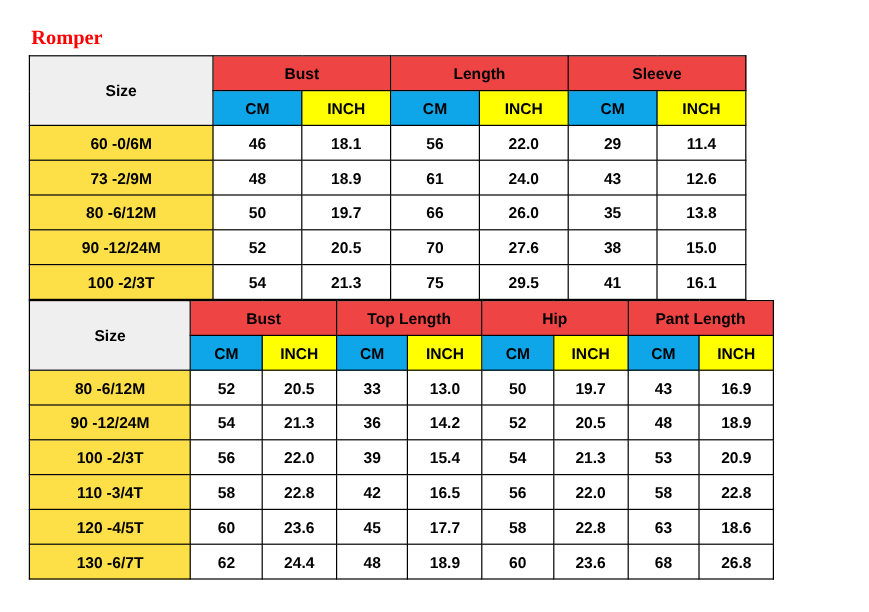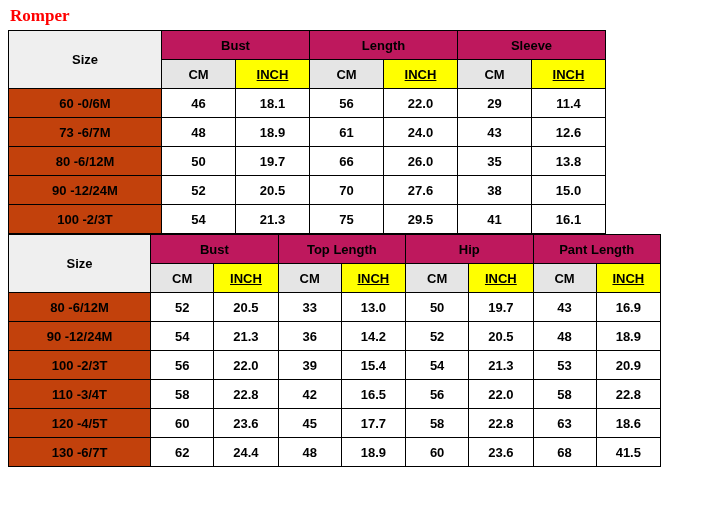--- a/index.html
+++ b/index.html
@@ -11,21 +11,21 @@
     width: 724px;
     height: 510px;
     font-family: "Liberation Sans", sans-serif;
     color: #000000;
     overflow: hidden;
   }
   .page {
     position: relative;
     width: 661px;
     height: 510px;
-    padding: 0;
+    padding: 16px;
     box-sizing: border-box;
   }
   .section {
     margin: 0;
   }
   .section-title {
     color: #ff0000;
     font-weight: bold;
     font-size: 17px;
     font-family: "Liberation Serif", serif;
@@ -49,38 +49,37 @@
     border: 1px solid #000000;
     text-align: center;
     vertical-align: middle;
     font-size: 13px;
     font-weight: bold;
     font-family: "Liberation Sans", sans-serif;
     padding: 0;
     height: 28px;
   }
   .hdr-group {
-    background: #be185d;
+    background: #ef4444;
     font-size: 14px;
   }
   .size-head {
     background: #efefef;
     font-size: 14px;
   }
   .size-cell {
-    background: #c2410c;
+    background: #fde047;
   }
   .unit-cm {
-    background: #e5e5e5;
+    background: #0ea5e9;
     font-size: 13px;
   }
   .unit-inch {
     background: #ffff00;
     font-size: 13px;
-    text-decoration: underline;
   }
   .val {
     background: #ffffff;
   }
   
   .t1 .c-size { width: 152px; }
   .t1 .c-num  { width: 73px; }
   
   .t2 .c-size { width: 152px; }
   .t2 .c-num  { width: 67px; }
@@ -113,21 +112,21 @@
         <tr>
           <td class="size-cell">60 -0/6M</td>
           <td class="val">46</td>
           <td class="val">18.1</td>
           <td class="val">56</td>
           <td class="val">22.0</td>
           <td class="val">29</td>
           <td class="val">11.4</td>
         </tr>
         <tr>
-          <td class="size-cell">73 -6/7M</td>
+          <td class="size-cell">73 -2/9M</td>
           <td class="val">48</td>
           <td class="val">18.9</td>
           <td class="val">61</td>
           <td class="val">24.0</td>
           <td class="val">43</td>
           <td class="val">12.6</td>
         </tr>
         <tr>
           <td class="size-cell">80 -6/12M</td>
           <td class="val">50</td>
@@ -238,19 +237,19 @@
         </tr>
         <tr>
           <td class="size-cell">130 -6/7T</td>
           <td class="val">62</td>
           <td class="val">24.4</td>
           <td class="val">48</td>
           <td class="val">18.9</td>
           <td class="val">60</td>
           <td class="val">23.6</td>
           <td class="val">68</td>
-          <td class="val">41.5</td>
+          <td class="val">26.8</td>
         </tr>
       </tbody>
     </table>
   </div>
 
 </div>
 
 </body></html>

